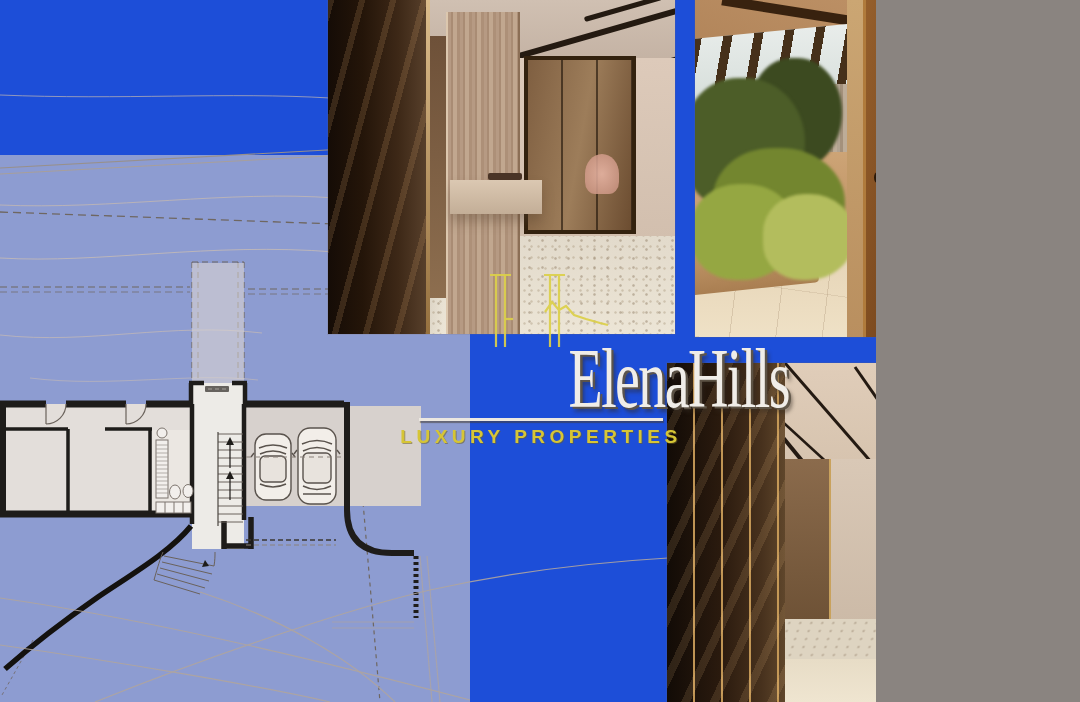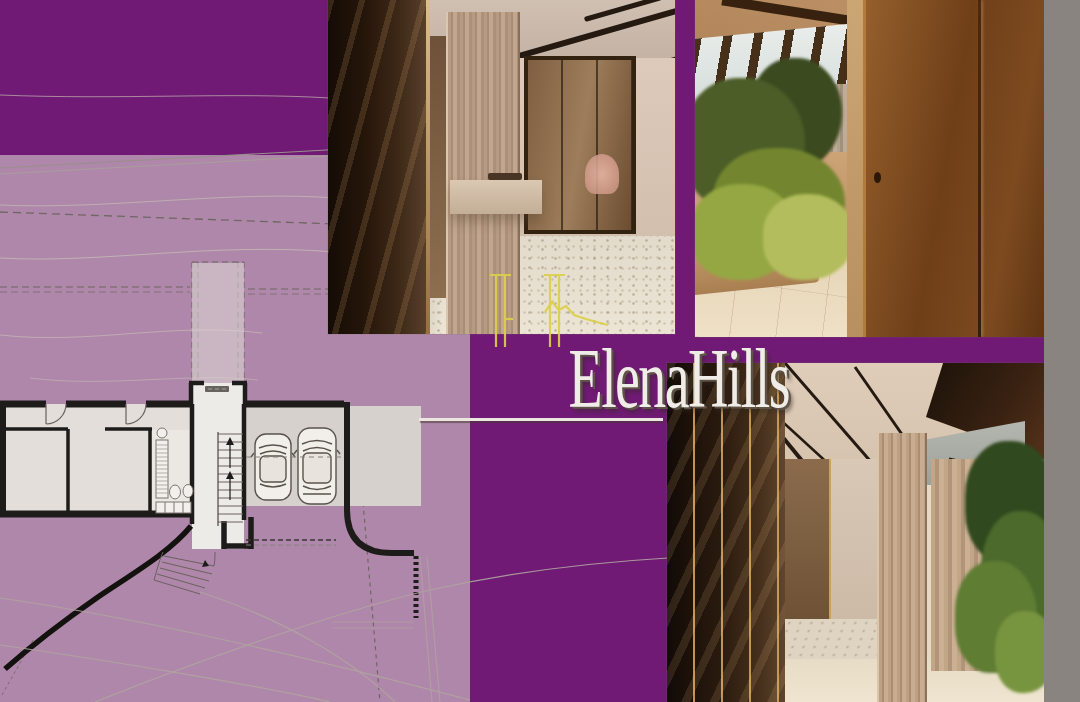--- a/index.html
+++ b/index.html
@@ -1,16 +1,16 @@
 <!DOCTYPE html>
 <html><head>
 <meta charset="utf-8">
 <style>
   html,body{margin:0;padding:0;background:#8a8480;}
-  .stage{position:relative;width:1044px;height:702px;background:#701a75;overflow:hidden;
+  .stage{position:relative;width:876px;height:702px;background:#1d4ed8;overflow:hidden;
          font-family:"Liberation Sans",sans-serif;}
   .stage *{position:absolute;box-sizing:border-box;}
   svg{display:block;}
   figure{margin:0;padding:0;overflow:hidden;}
 
   
   .plan{left:0;top:0;}
 
   
   .photo{box-shadow:0 0 0 1px rgba(120,110,100,.15);}
@@ -312,15 +312,16 @@
         <path d="M36,8 V80 M45,8 V80 M90,8 V80 M99,8 V80"></path>
         <path d="M30,8 H51 M84,8 H105"></path>
         <path d="M45,52 H53"></path>
         <path d="M85,45 L92,35 L99,43 L106,39 L114,48 L126,52 L140,56 L148,58"></path>
       </g>
     </svg>
     <div class="brandname">
         <span>ElenaHills</span>
       </div>
     <div class="underline"></div>
+    <div class="tagline">LUXURY PROPERTIES</div>
   </div>
 
 </div>
 
 </body></html>

